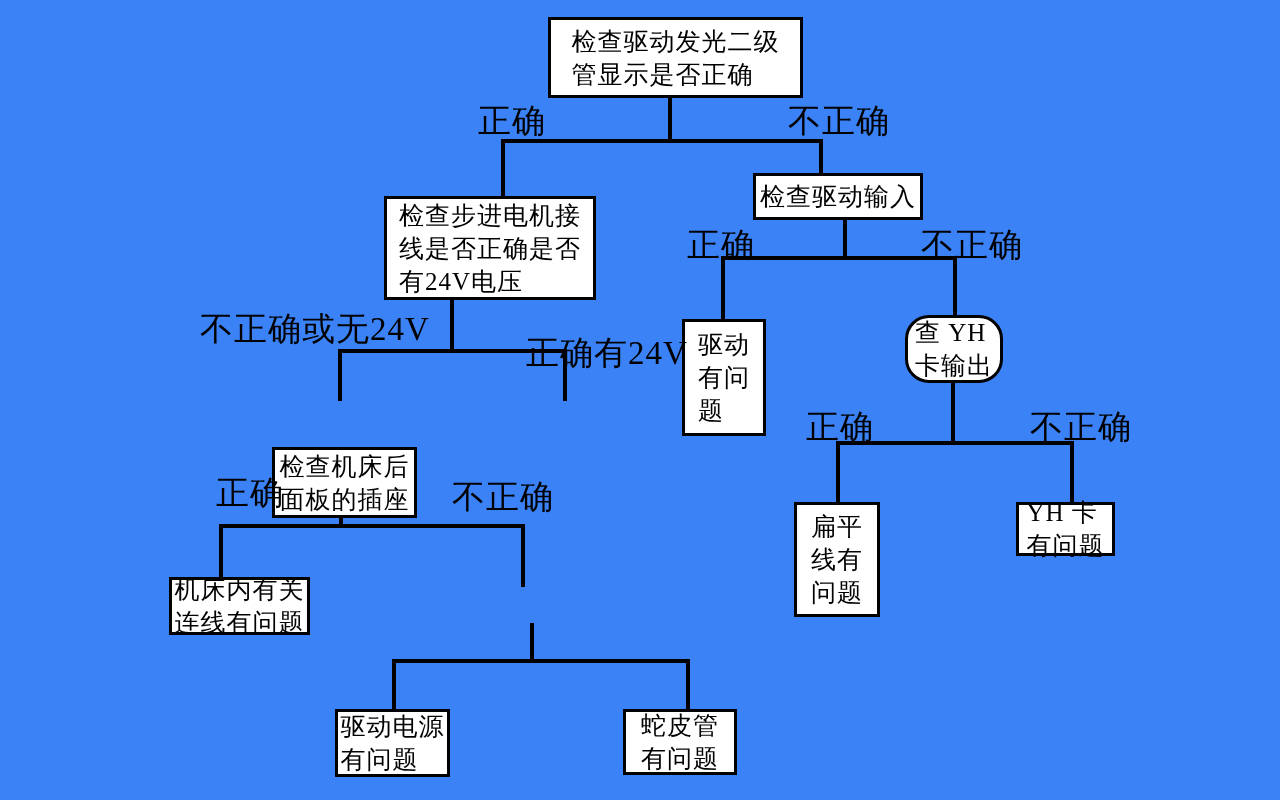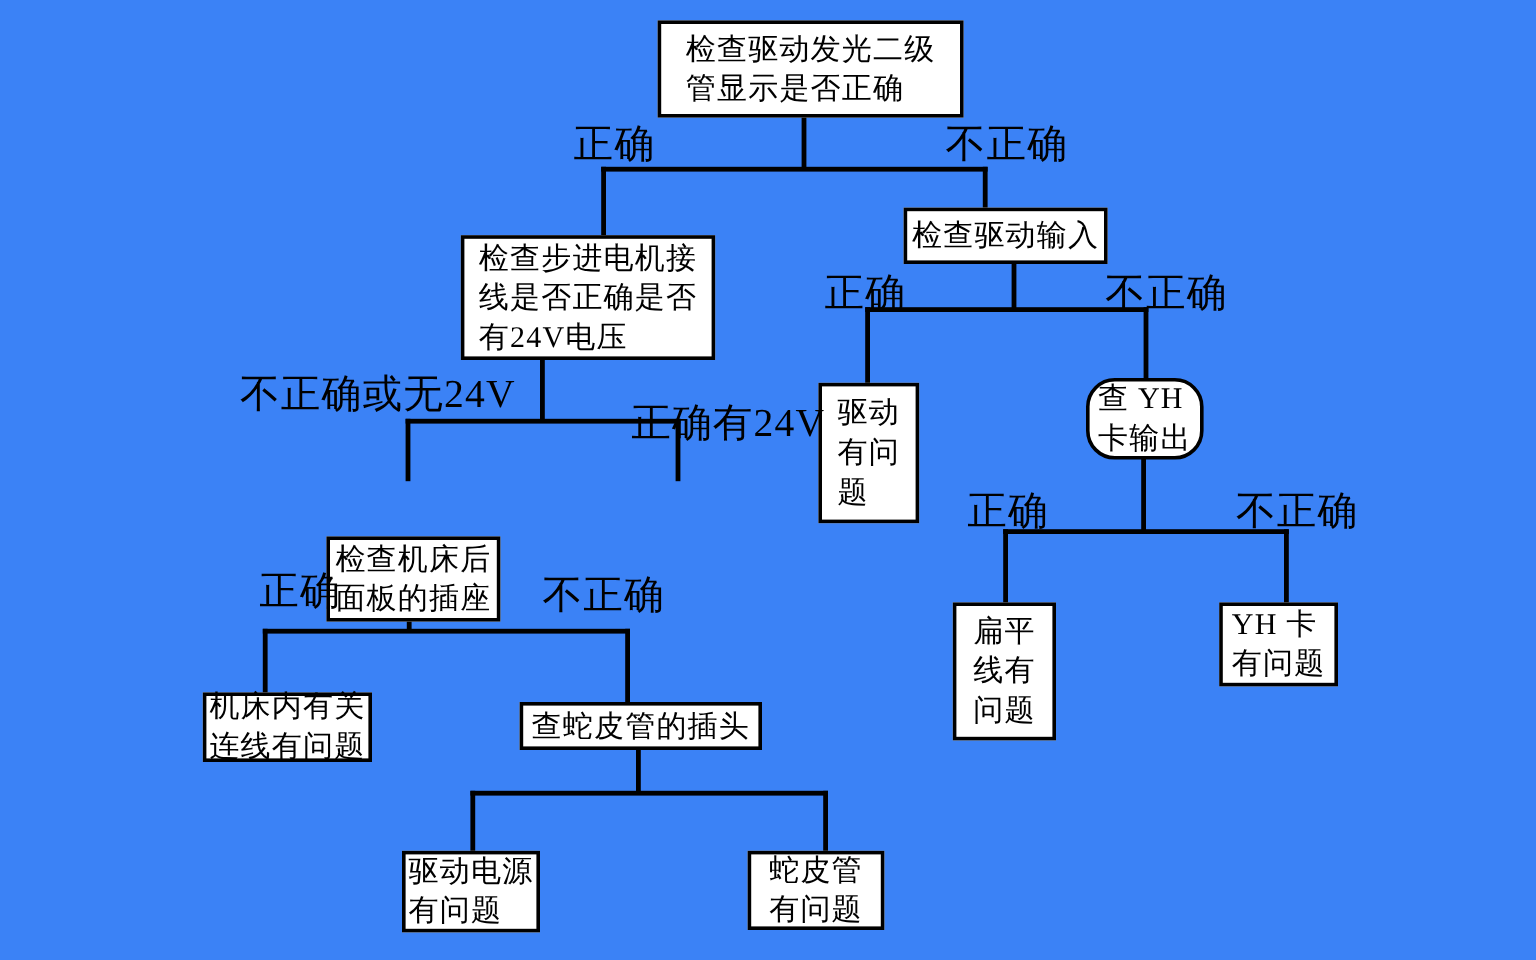--- a/index.html
+++ b/index.html
@@ -88,29 +88,28 @@
   <div class="node" style="left:753px; top:173px; width:170px; height:47px;">检查驱动输入</div>
   <div class="node" style="left:272px; top:399px; width:145px; height:71px;margin-top:48px;">检查机床后
 面板的插座</div>
   <div class="node" style="left:682px; top:319px; width:84px;  height:117px;">驱动
 有问
 题</div>
   <div class="node" style="left:905px; top:315px; width:98px;  height:68px;border-radius:24px;">查 YH
 卡输出</div>
   <div class="node" style="left:169px; top:577px; width:141px; height:58px;">机床内有关
 连线有问题</div>
-  <div class="node" style="left:433px; top:585px; width:202px; height:40px;">查蛇皮管的插头</div>
   <div class="node" style="left:335px; top:709px; width:115px; height:68px;">驱动电源
 有问题</div>
   <div class="node" style="left:623px; top:709px; width:114px; height:66px;">蛇皮管
 有问题</div>
   <div class="node" style="left:794px; top:502px; width:86px;  height:115px;text-align:center;">扁平
 线有
 问题</div>
-  <div class="node" style="left:1016px; top:502px; width:99px; height:70px;">YH 卡
+  <div class="node" style="left:1016px; top:502px; width:99px; height:54px;">YH 卡
 有问题</div>
 
   <span class="edge-label" style="left:478px;  top:107px;">正确</span>
   <span class="edge-label" style="left:788px;  top:107px;">不正确</span>
   <span class="edge-label" style="left:200px;  top:315px;">不正确或无24V</span>
   <span class="edge-label" style="left:526px;  top:315px;margin-top:24px;">正确有24V</span>
   <span class="edge-label" style="left:216px;  top:479px;">正确</span>
   <span class="edge-label" style="left:452px;  top:483px;">不正确</span>
   <span class="edge-label" style="left:687px;  top:231px;">正确</span>
   <span class="edge-label" style="left:921px;  top:231px;">不正确</span>

